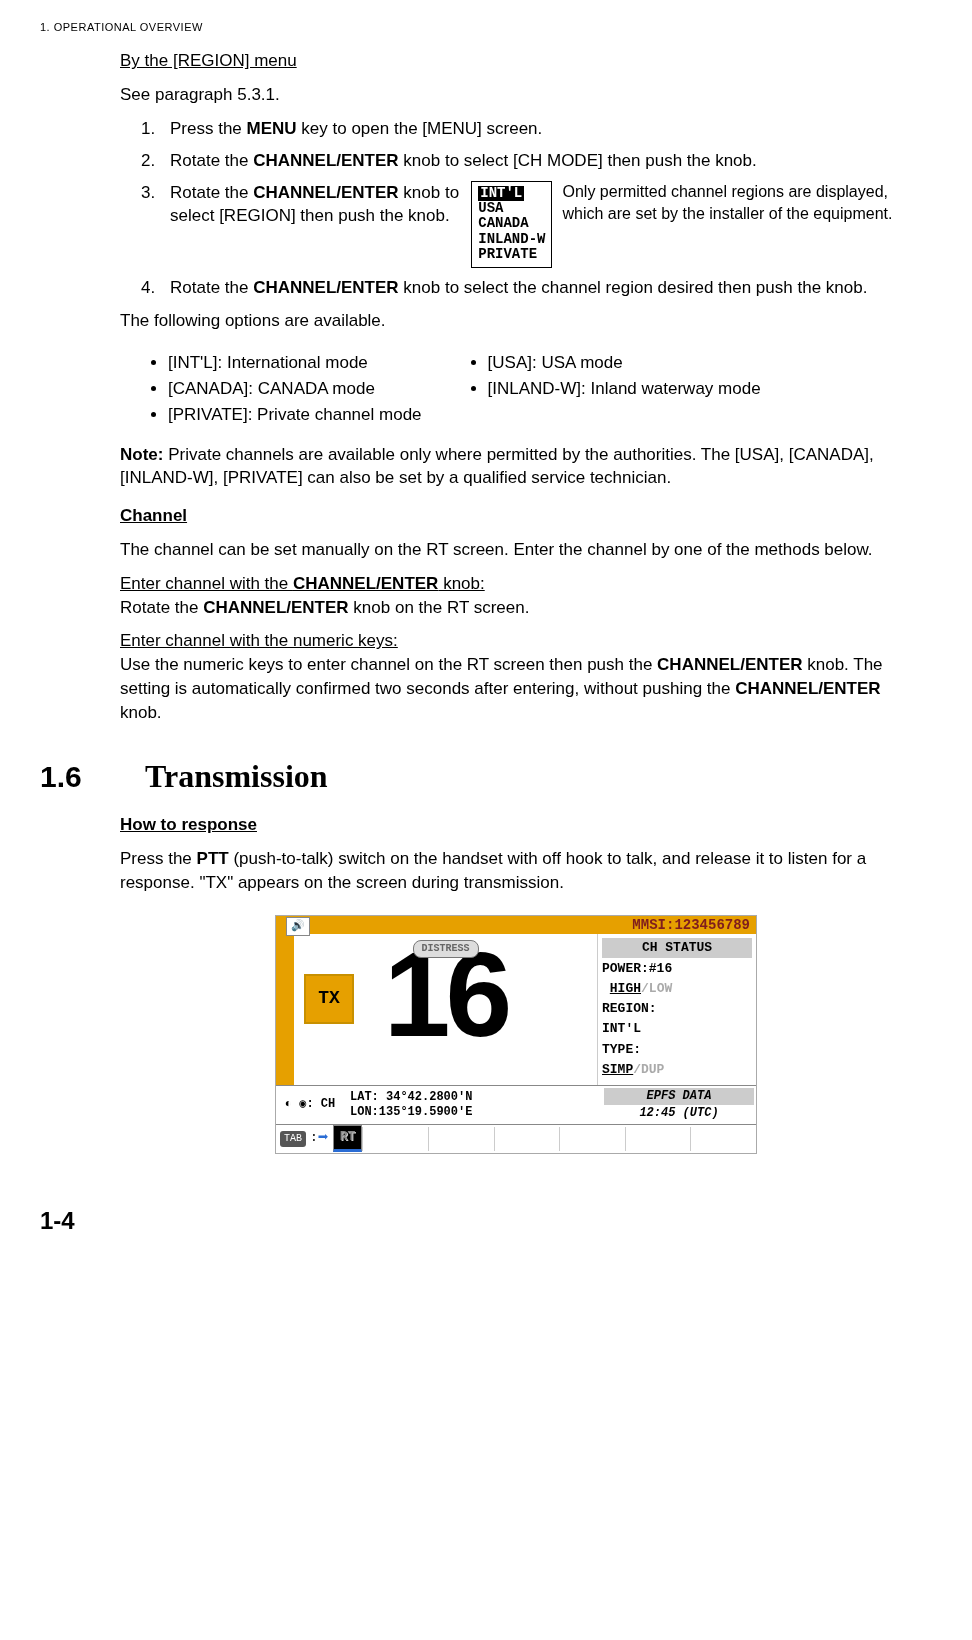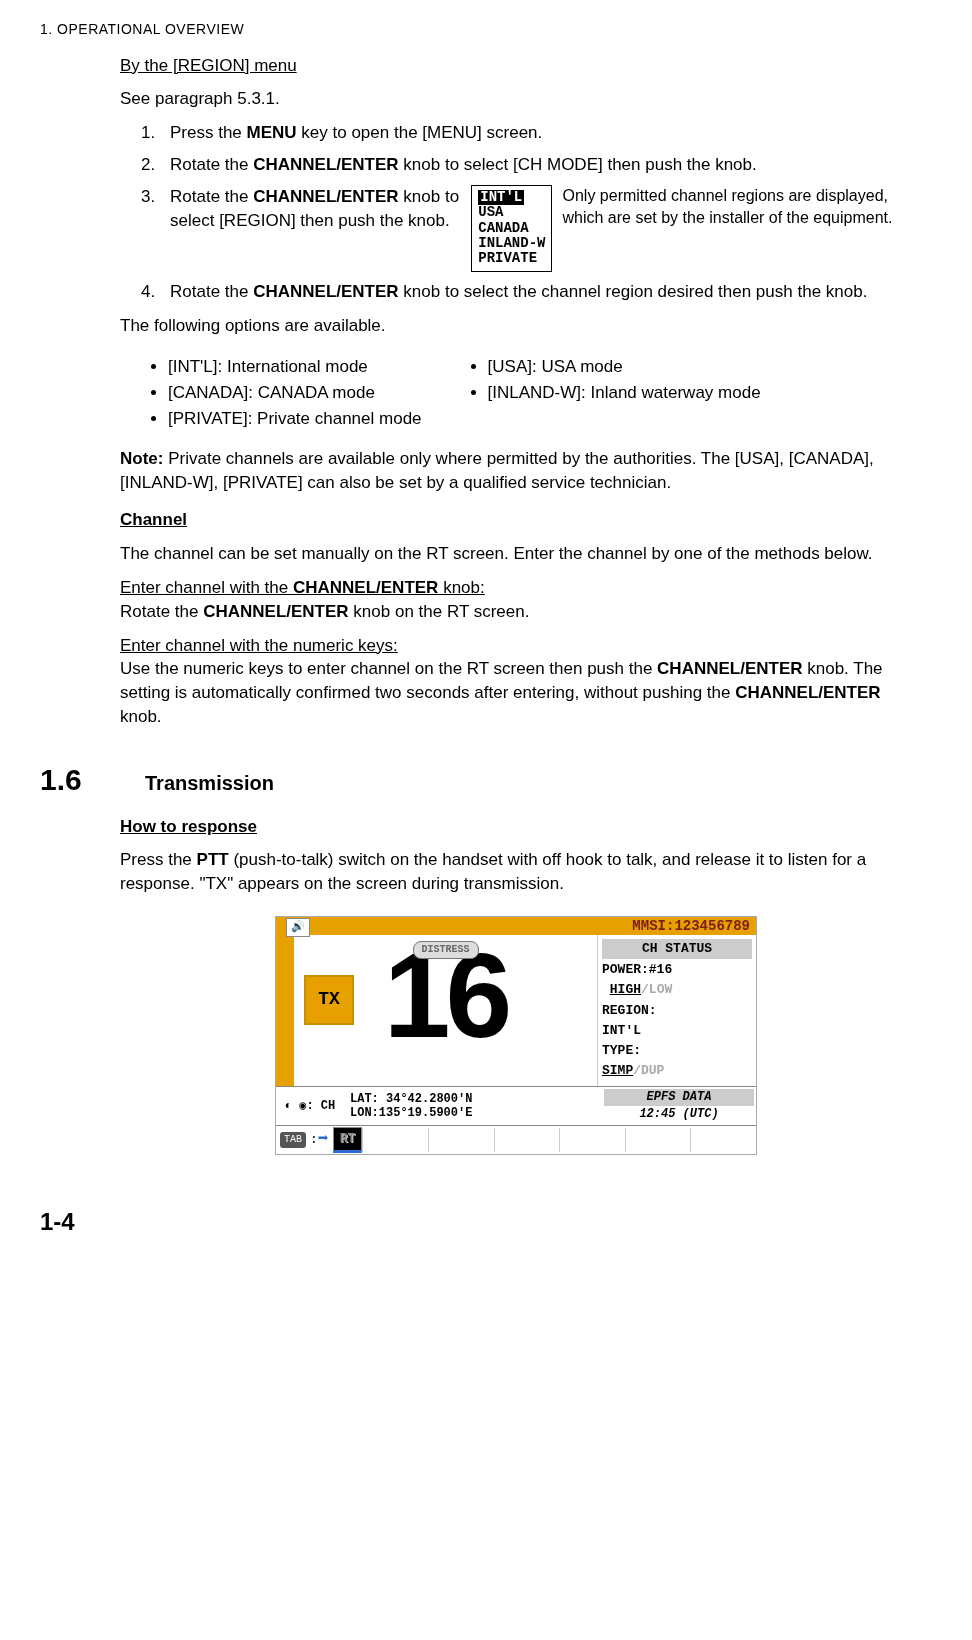--- a/index.html
+++ b/index.html
@@ -5,21 +5,21 @@
   body {
     font-family: Arial, Helvetica, sans-serif;
     font-size: 17px;
     line-height: 1.4;
     color: #000;
     margin: 0;
     padding: 20px 40px 40px 40px;
     background: #fff;
   }
   .header {
-    font-size: 14px;
+    font-size: 11px;
     font-weight: normal;
     letter-spacing: 0.5px;
   }
   .content {
     margin-left: 80px;
     margin-right: 20px;
   }
   .subheading-u {
     text-decoration: underline;
     margin: 14px 0 10px 0;
@@ -75,21 +75,21 @@
   }
   .opts-col li { margin: 2px 0; }
   .note { margin: 8px 0; }
   .sec-row {
     display: flex;
     align-items: baseline;
     gap: 35px;
     margin: 30px 0 10px -80px;
   }
   .sec-num { font-size: 30px; font-weight: bold; min-width:70px;}
-  .sec-title { font-size: 20px; font-weight: bold; }
+  .sec-title { font-size: 32px; font-weight: bold; font-family: Liberation Serif, serif; }
   .screenshot {
     display: block;
     margin: 20px auto 0 auto;
     width: 480px;
     background: #fff;
     border: 1px solid #aaa;
     font-family: "Courier New", monospace;
   }
   .ss-top {
     background: #e6a000;

